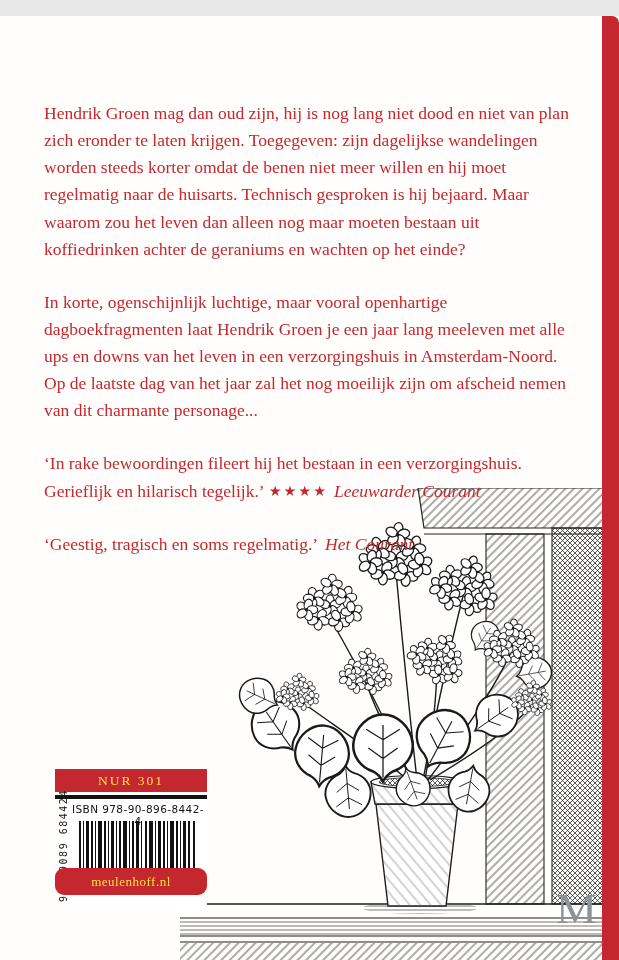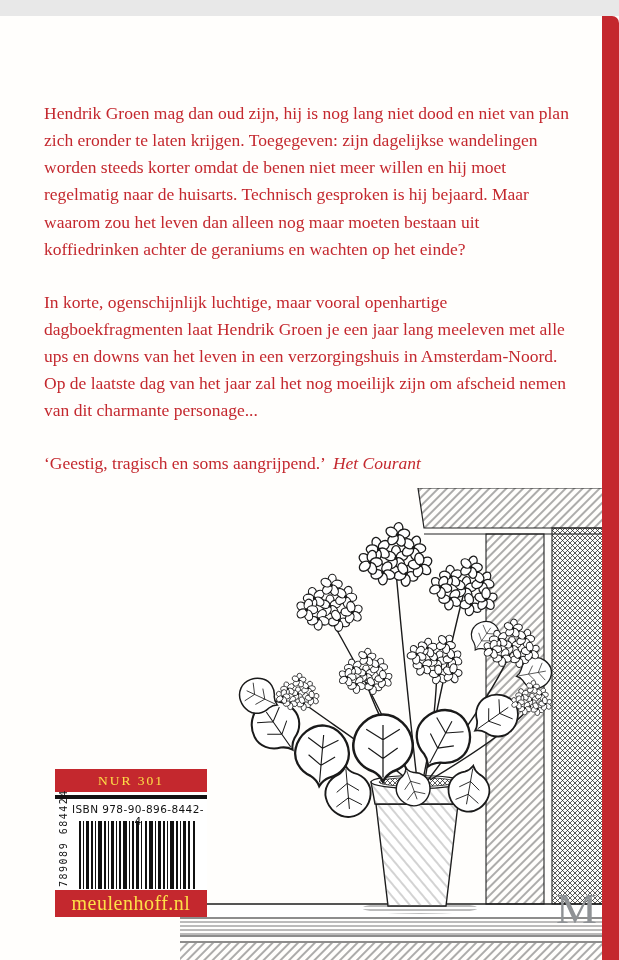--- a/index.html
+++ b/index.html
@@ -20,21 +20,21 @@
   .blurb p{margin:0 0 26px 0;}
   .stars{font-size:0.82em;letter-spacing:2px;margin:0 6px 0 4px;position:relative;top:-1px;}
   .source{font-style:italic;}
   .q2 .source{margin-left:7px;}
   
   .red-block{
     position:absolute;left:55px;width:152px;background:#c4282e;color:#fde047;
     text-align:center;z-index:6;font-family:"Liberation Serif", serif;
   }
   .nur{top:753px;height:23px;line-height:23px;font-size:13.5px;letter-spacing:2px;}
-  .site{top:874px;height:27px;line-height:27px;font-size:20px;letter-spacing:0.5px;}
+  .site{top:852px;height:27px;line-height:27px;font-size:13px;letter-spacing:0.5px;border-radius:9px;}
   .barcode-box{
     position:absolute;left:55px;top:779px;width:152px;height:114px;background:#ffffff;z-index:6;
   }
   .isbn-topline{position:absolute;left:0;top:0;width:100%;height:4px;background:#111;}
   .isbn-text{
     position:absolute;left:14px;right:0;top:8px;text-align:center;
     font-family:"DejaVu Sans", sans-serif;font-size:10.5px;color:#111;letter-spacing:0.4px;
   }
   .isbn-vertical{
     position:absolute;left:3px;top:107px;transform:rotate(-90deg);transform-origin:0 0;
@@ -52,21 +52,22 @@
   }
 </style>
 </head>
 <body>
 
 <div class="page">
 
   <div class="blurb">
     <p>Hendrik Groen mag dan oud zijn, hij is nog lang niet dood en niet van plan zich eronder te laten krijgen. Toegegeven: zijn dagelijkse wandelingen worden steeds korter omdat de benen niet meer willen en hij moet regelmatig naar de huisarts. Technisch gesproken is hij bejaard. Maar waarom zou het leven dan alleen nog maar moeten bestaan uit koffiedrinken achter de geraniums en wachten op het einde?</p>
     <p>In korte, ogenschijnlijk luchtige, maar vooral openhartige dagboekfragmenten laat Hendrik Groen je een jaar lang meeleven met alle ups en downs van het leven in een verzorgingshuis in Amsterdam-Noord. Op de laatste dag van het jaar zal het nog moeilijk zijn om afscheid nemen van dit charmante personage...</p>
-    <p class="q2"><span>‘Geestig, tragisch en soms aangrijpend.’</span><span class="source">Het Courant</span></p>
+    <p class="q1"><span>‘In rake bewoordingen fileert hij het bestaan in een verzorgingshuis. Gerieflijk en hilarisch tegelijk.’</span><span class="stars">★★★★</span><span class="source">Leeuwarder Courant</span></p>
+    <p class="q2"><span>‘Geestig, tragisch en soms regelmatig.’</span><span class="source">Het Courant</span></p>
   </div>
 
   <svg class="illustration" width="439" height="474" viewBox="0 0 439 474">
     <defs>
       <pattern id="hA" patternUnits="userSpaceOnUse" width="6" height="6" patternTransform="rotate(45)">
         <line x1="3" y1="0" x2="3" y2="6" stroke="#2e2e2e" stroke-width="0.8"></line>
       </pattern>
       <pattern id="hB" patternUnits="userSpaceOnUse" width="5" height="5">
         <path d="M0,0L5,5M5,0L0,5" stroke="#242424" stroke-width="0.75" fill="none"></path>
       </pattern>

